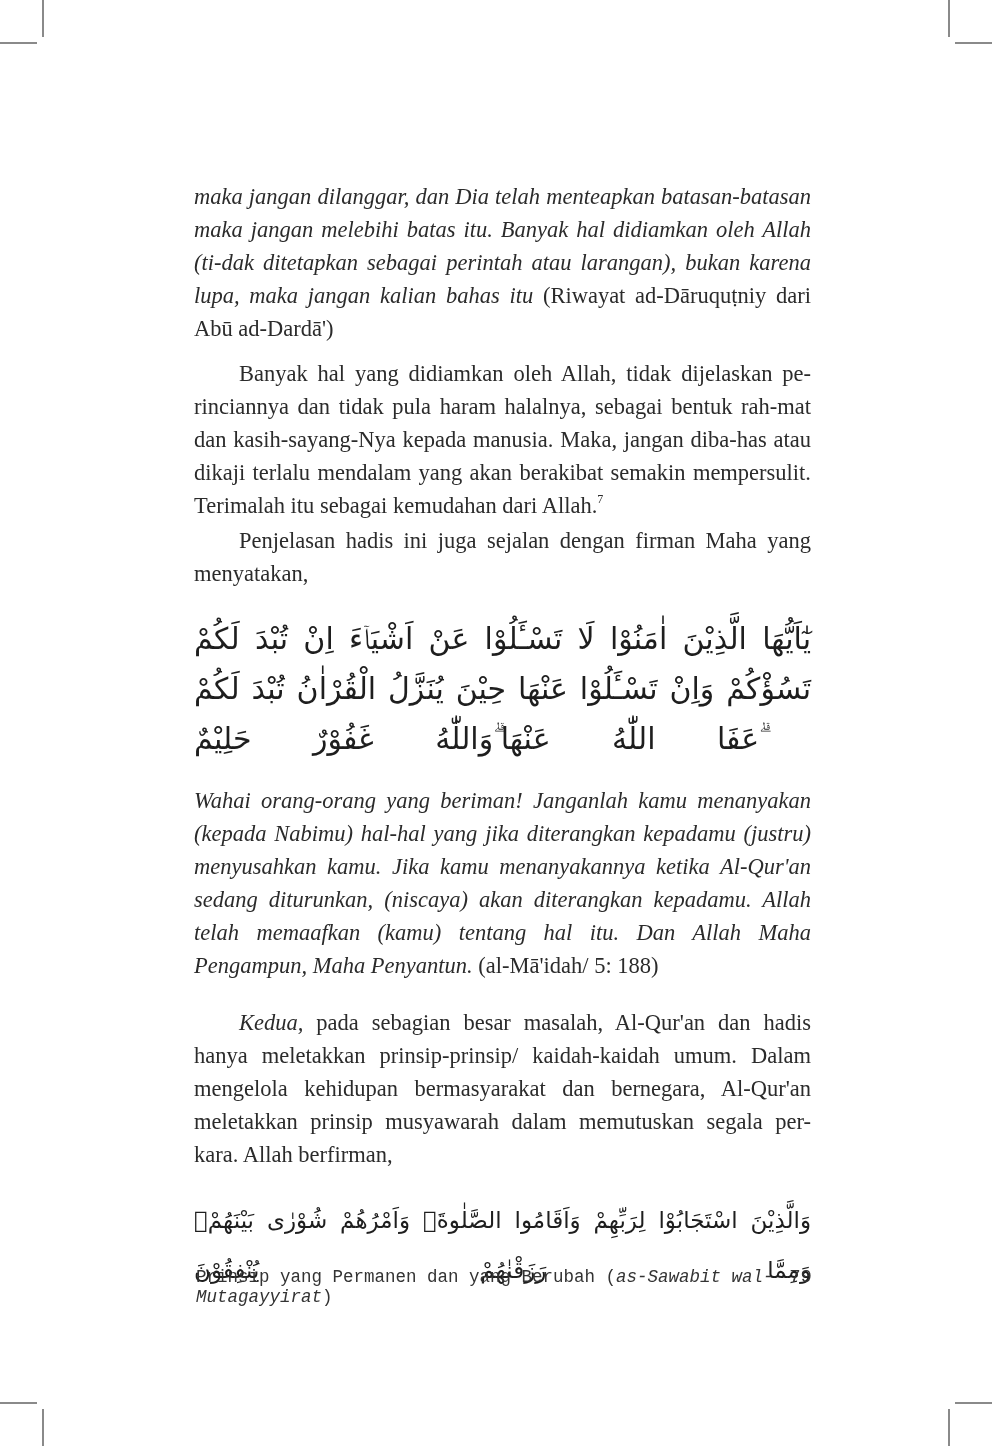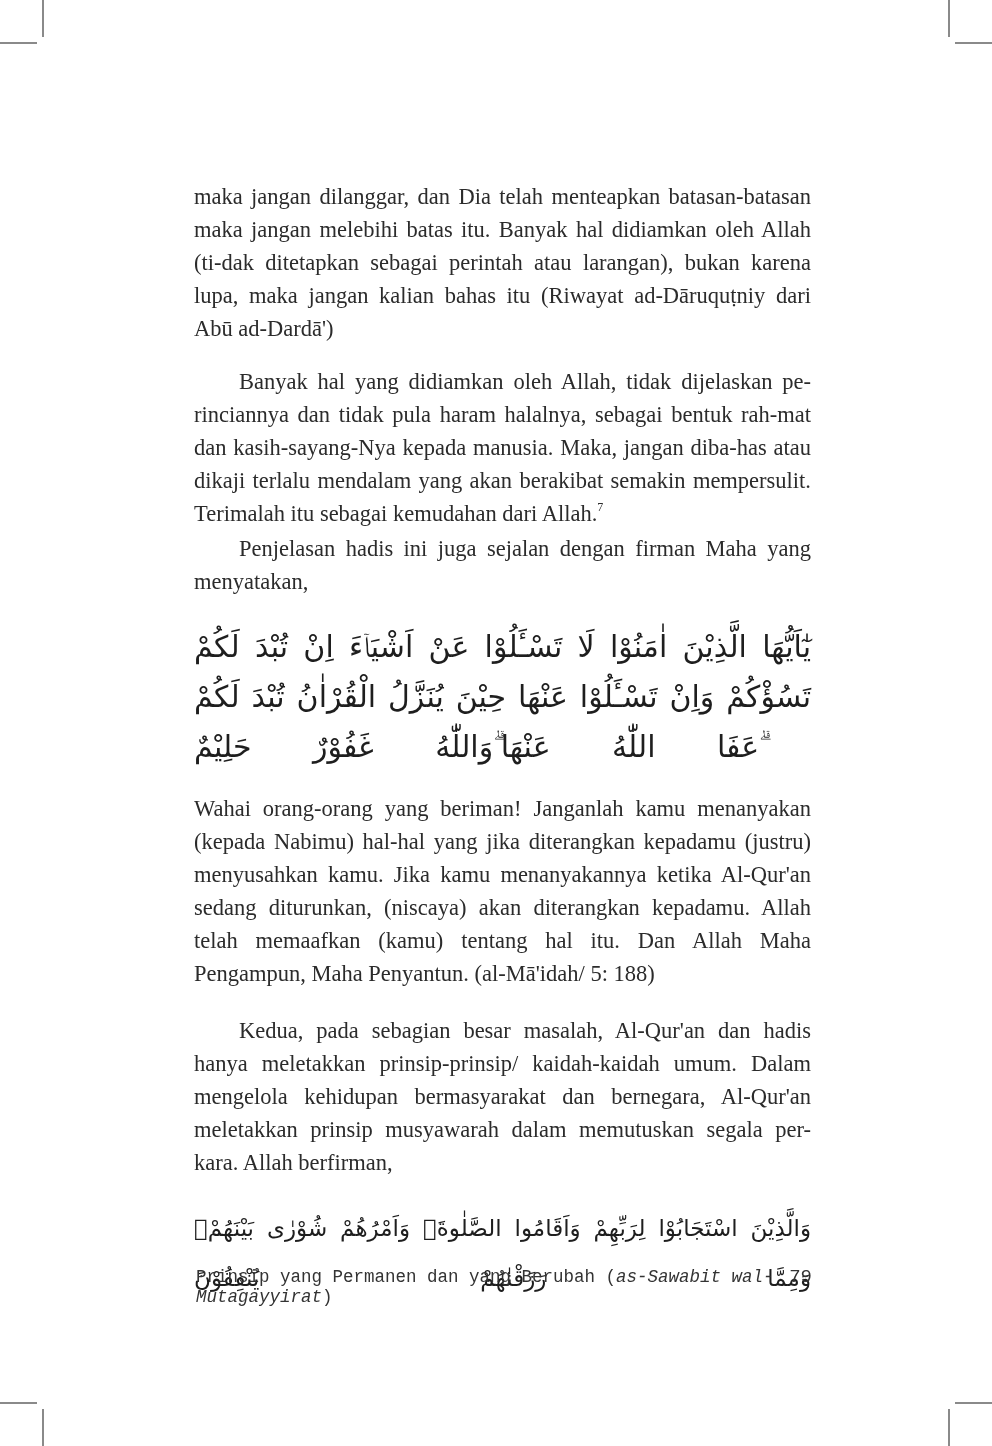--- a/index.html
+++ b/index.html
@@ -8,21 +8,21 @@
     color: #2a2a2a;
   }
   .crop { position: absolute; background: #8a8a8a; }
   .page-body {
     position: absolute; left: 194px; top: 180px; width: 617px;
     font-family: "Liberation Serif", "DejaVu Serif", serif;
     font-size: 22.5px; line-height: 33px; color: #2b2b2b;
   }
   .page-body p { margin: 0; text-align: justify; hyphens: manual; }
   .indent { text-indent: 45px; }
-  .it { }
+  .it { font-style: italic; }
   .gap-xs { margin-top: 2px !important; }
   .arabic {
     direction: rtl; text-align: justify; text-align-last: justify;
     font-family: "DejaVu Sans", sans-serif; font-size: 30px; line-height: 50px;
     color: #1e1e1e; margin: 24px 0 20px 0 !important;
   }
   .arabic.single { margin: 24px 0 16px 0 !important; font-size: 23px; }
   sup { font-size: 12px; line-height: 0; vertical-align: 10px; }
   .footer {
     position: absolute; left: 196px; top: 1266px; width: 616px;
@@ -41,21 +41,21 @@
 <div class="crop" style="left:42px;top:1409px;width:1.5px;height:37px;"></div>
 <div class="crop" style="left:0;top:1402px;width:37px;height:1.5px;"></div>
 <div class="crop" style="left:948px;top:1409px;width:1.5px;height:37px;"></div>
 <div class="crop" style="left:955px;top:1402px;width:37px;height:1.5px;"></div>
 
 <div class="page-body">
   <p>
     <span class="it">maka jangan dilanggar, dan Dia telah menteapkan batasan-batasan maka jangan melebihi batas itu. Banyak hal didiamkan oleh Allah (ti-dak ditetapkan sebagai perintah atau larangan), bukan karena lupa, maka jangan kalian bahas itu</span><span> (Riwayat ad-Dāruquṭniy dari Abū ad-Dardā')</span>
   </p>
 
-  <p class="indent" style="margin-top:20px;">
+  <p class="indent" style="margin-top:12px;">
     <span>Banyak hal yang didiamkan oleh Allah, tidak dijelaskan pe-rinciannya dan tidak pula haram halalnya, sebagai bentuk rah-mat dan kasih-sayang-Nya kepada manusia. Maka, jangan diba-has atau dikaji terlalu mendalam yang akan berakibat semakin mempersulit. Terimalah itu sebagai kemudahan dari Allah.</span><sup>7</sup>
   </p>
 
   <p class="indent gap-xs">Penjelasan hadis ini juga sejalan dengan firman Maha yang menyatakan,</p>
 
   <p class="arabic" dir="rtl" lang="ar">يٰٓاَيُّهَا الَّذِيْنَ اٰمَنُوْا لَا تَسْـَٔلُوْا عَنْ اَشْيَاۤءَ اِنْ تُبْدَ لَكُمْ تَسُؤْكُمْ وَاِنْ تَسْـَٔلُوْا عَنْهَا حِيْنَ يُنَزَّلُ الْقُرْاٰنُ تُبْدَ لَكُمْ ۗعَفَا اللّٰهُ عَنْهَا ۗوَاللّٰهُ غَفُوْرٌ حَلِيْمٌ</p>
 
   <p>
     <span class="it">Wahai orang-orang yang beriman! Janganlah kamu menanyakan (kepada Nabimu) hal-hal yang jika diterangkan kepadamu (justru) menyusahkan kamu. Jika kamu menanyakannya ketika Al-Qur'an sedang diturunkan, (niscaya) akan diterangkan kepadamu. Allah telah memaafkan (kamu) tentang hal itu. Dan Allah Maha Pengampun, Maha Penyantun.</span><span> (al-Mā'idah/ 5: 188)</span>
   </p>

